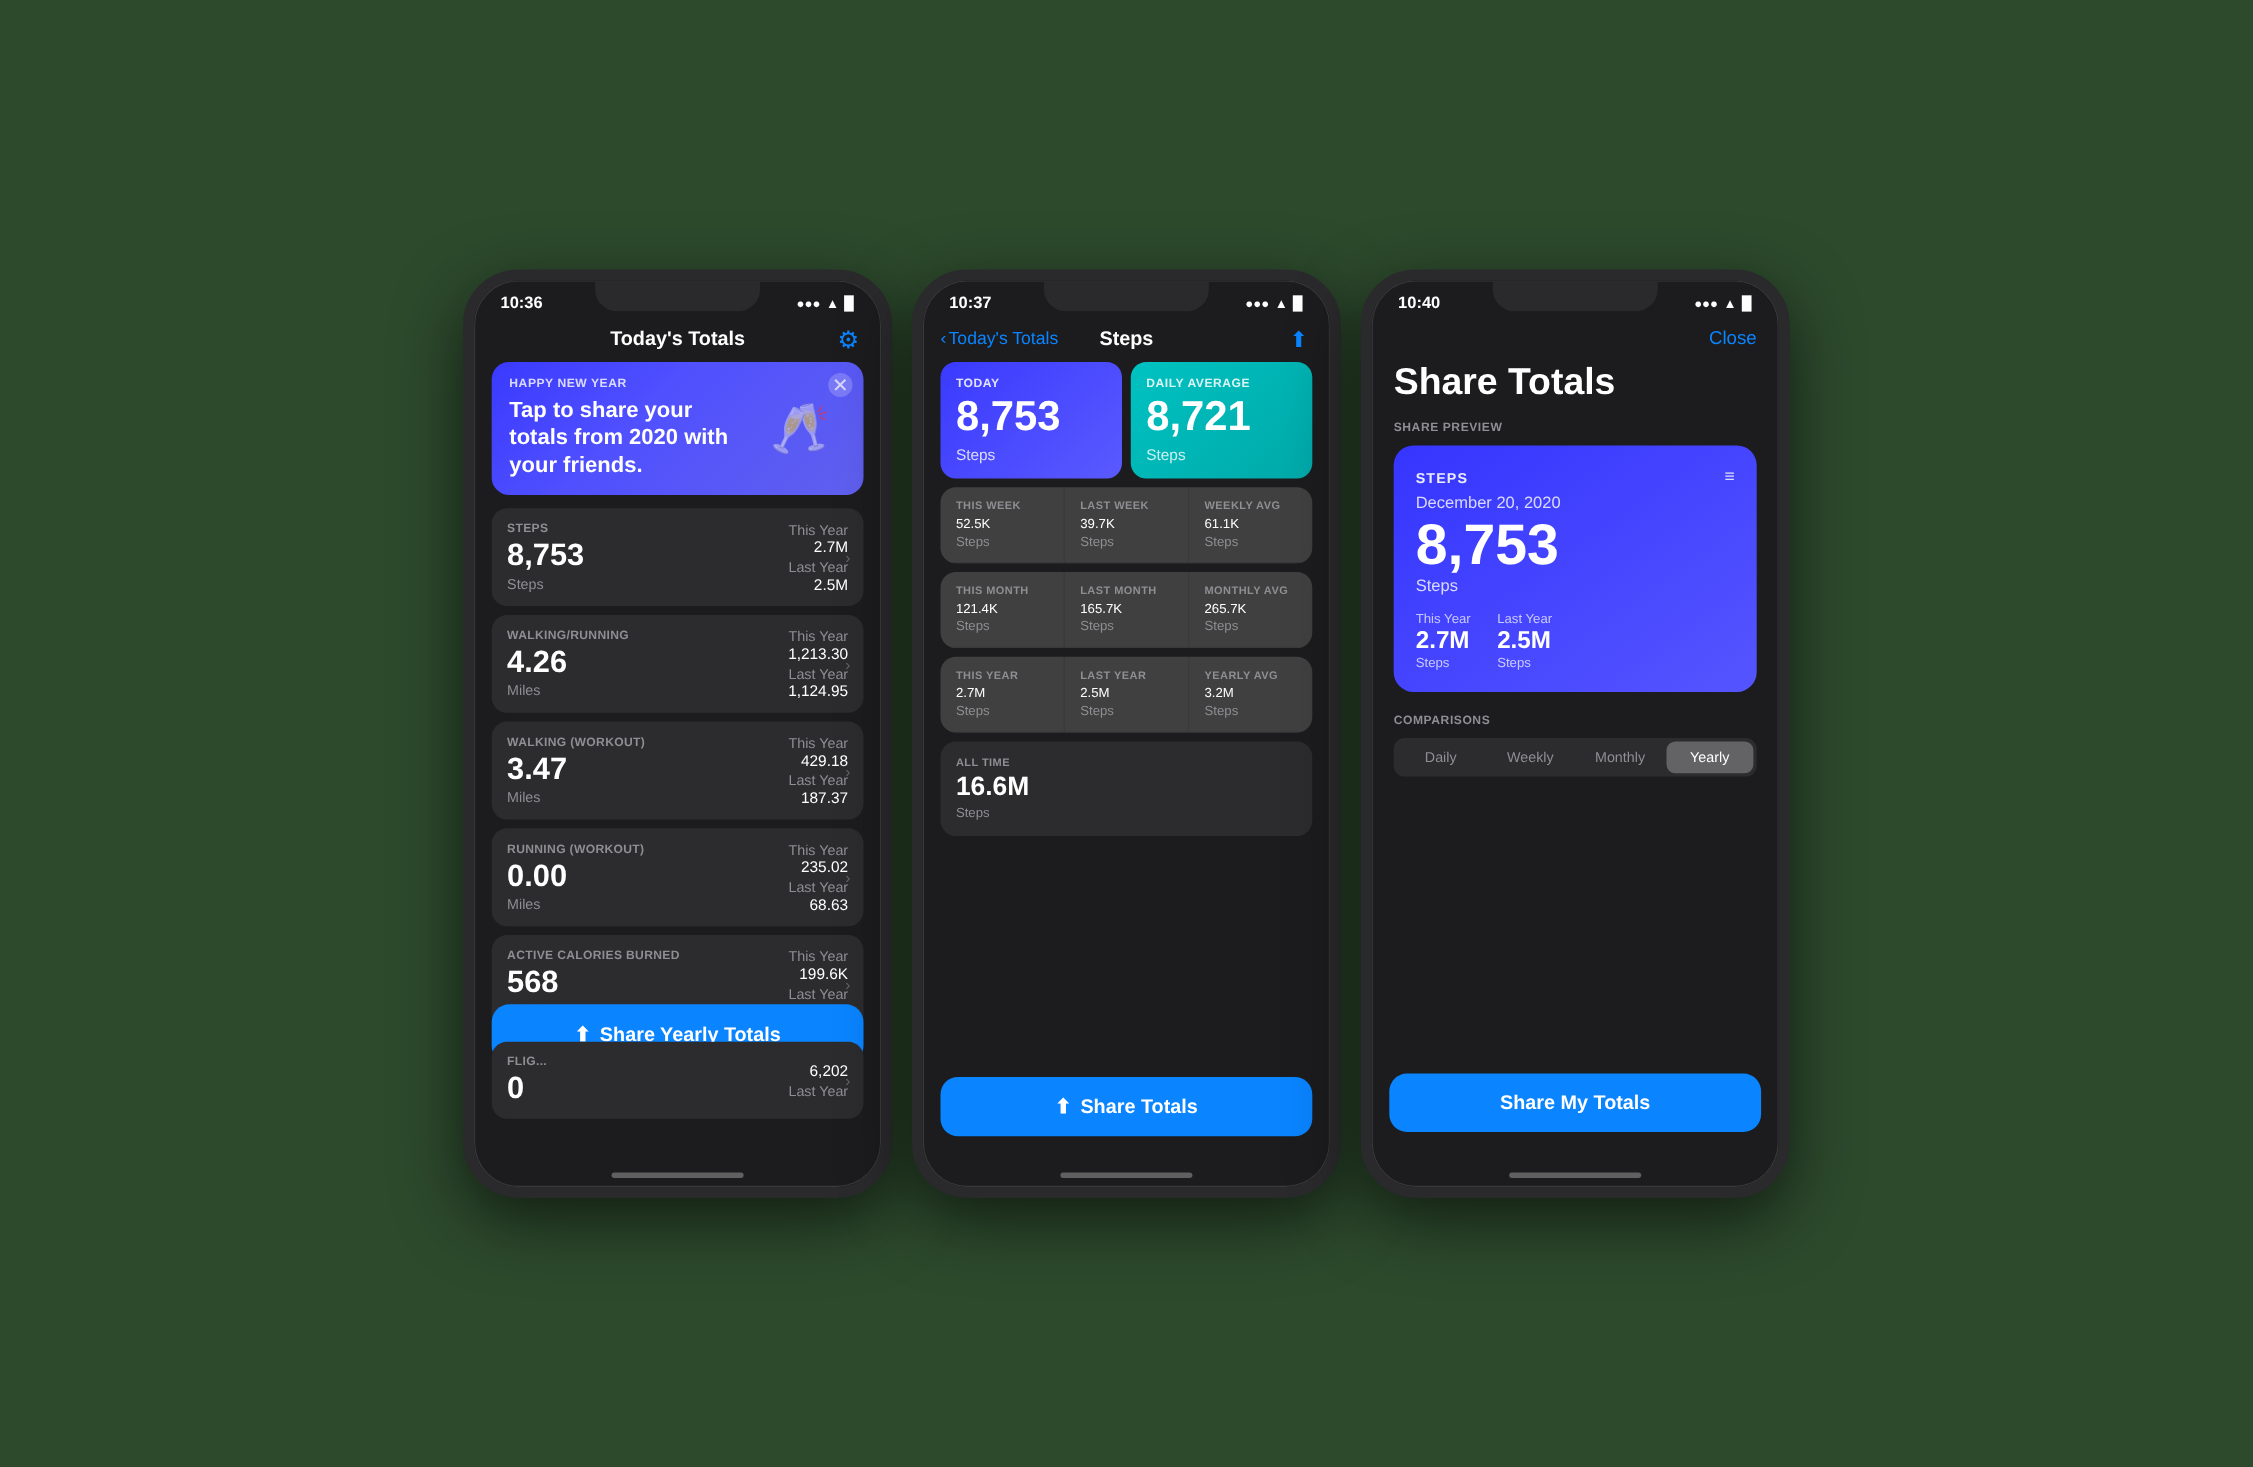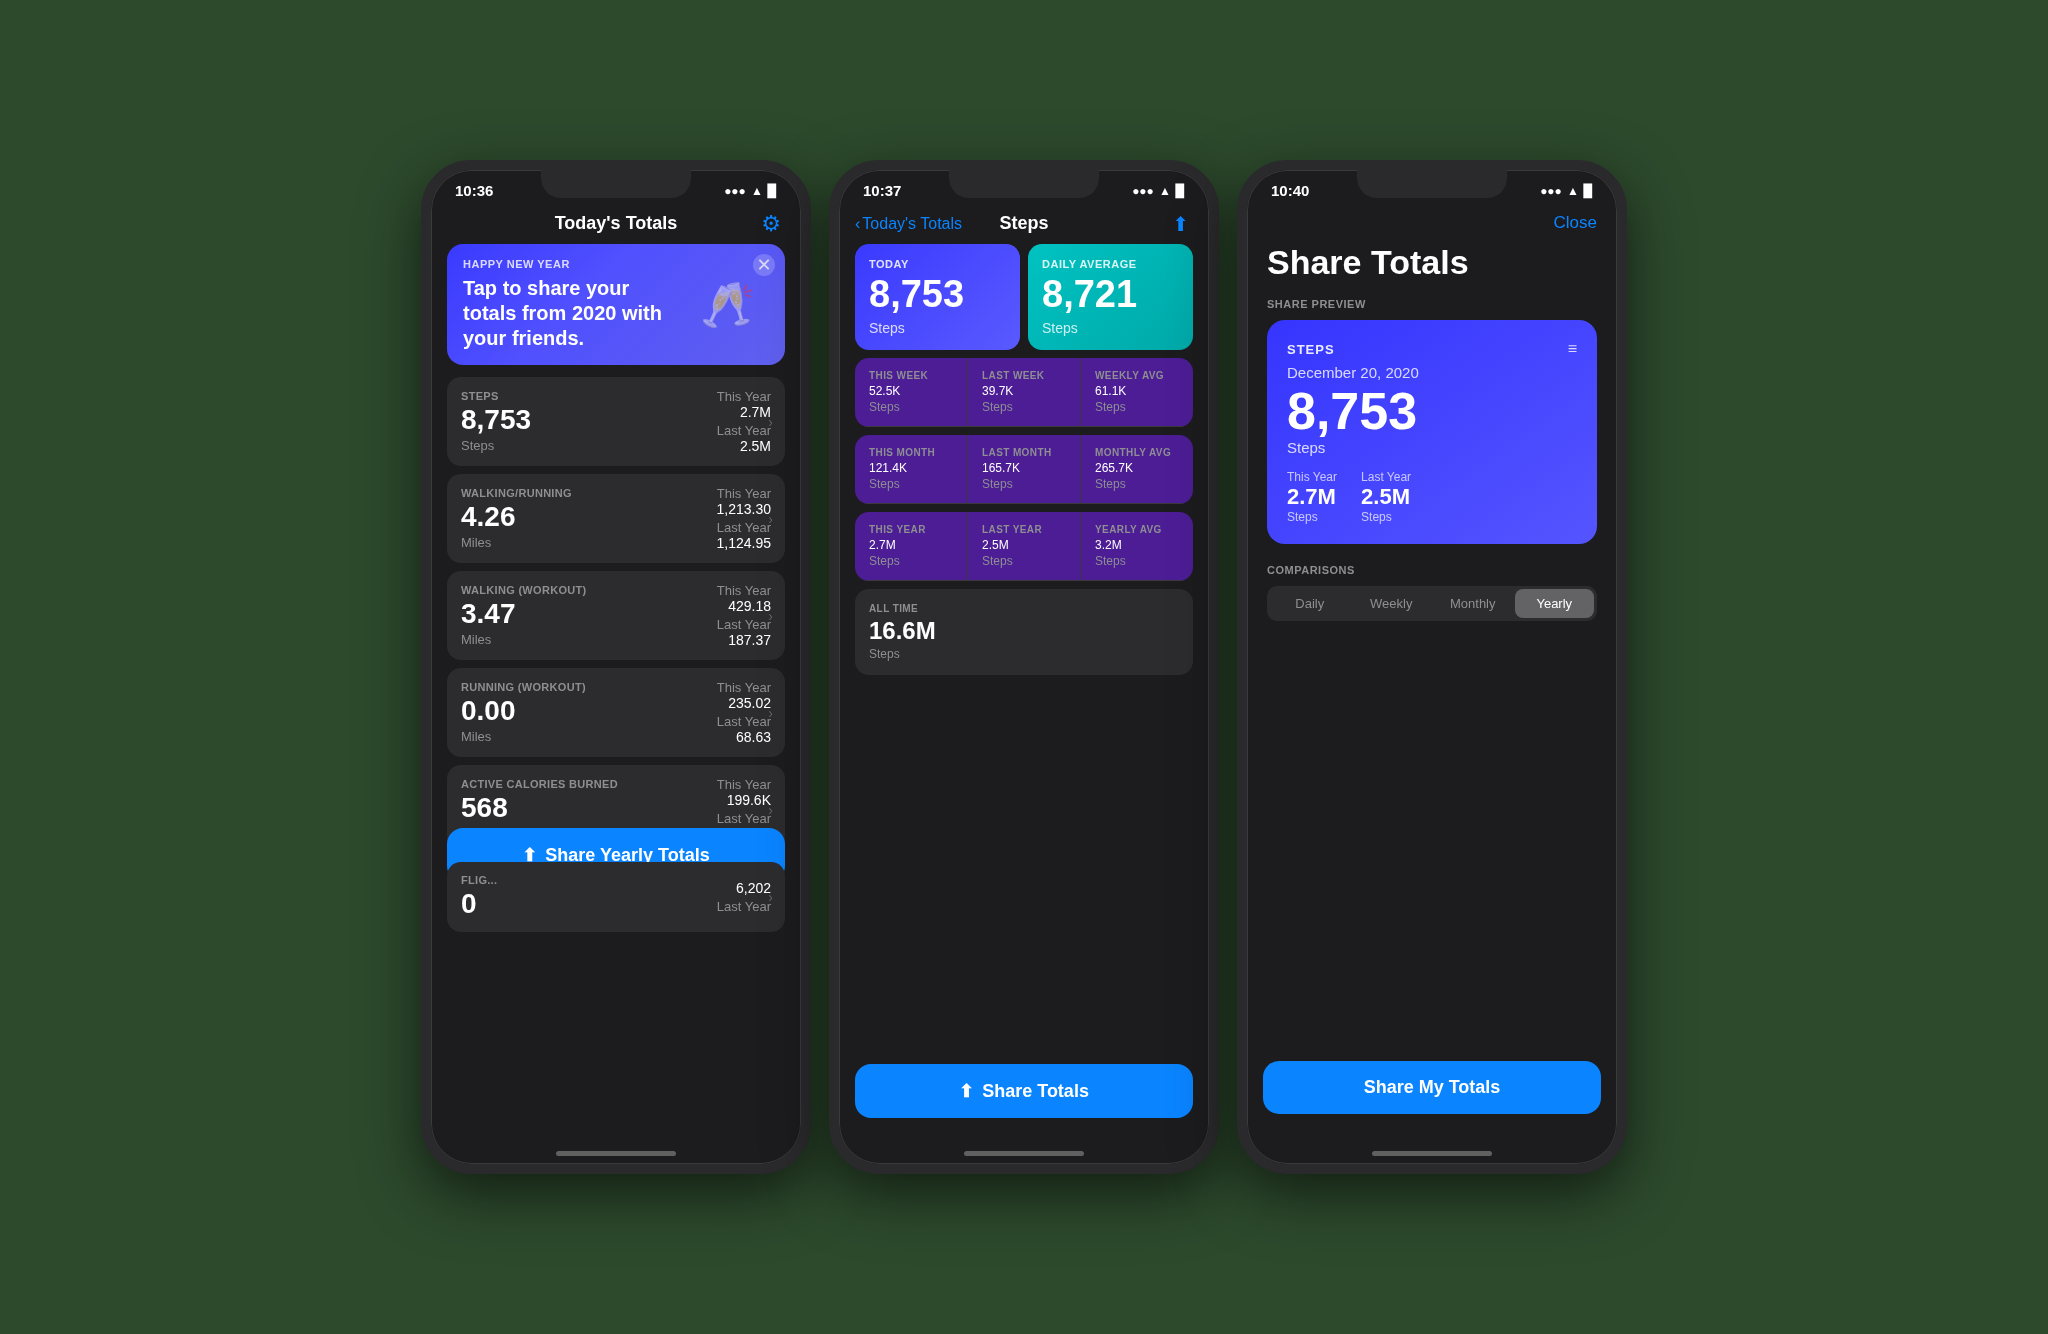--- a/index.html
+++ b/index.html
@@ -14,21 +14,21 @@
     }
 
     .phones-container {
       display: flex;
       gap: 18px;
       align-items: center;
     }
 
     .phone {
       width: 390px;
-      height: 1014px;
+      height: 844px;
       background: #1c1c1e;
       border-radius: 50px;
       border: 10px solid #2a2a2c;
       position: relative;
       overflow: hidden;
       box-shadow: 0 20px 60px rgba(0,0,0,0.6), inset 0 0 0 1px #3a3a3c;
     }
 
     .phone-notch {
       position: absolute;
@@ -279,21 +279,21 @@
     }
 
     .stat-card .card-unit {
       font-size: 14px;
       color: rgba(255,255,255,0.8);
       margin-top: 4px;
     }
 
     .stats-grid {
       margin: 0 16px 8px;
-      background: #4c1d95;
+      background: #404040;
       border-radius: 14px;
       overflow: hidden;
     }
 
     .stats-grid-row {
       display: flex;
     }
 
     .stats-grid-cell {
       flex: 1;

